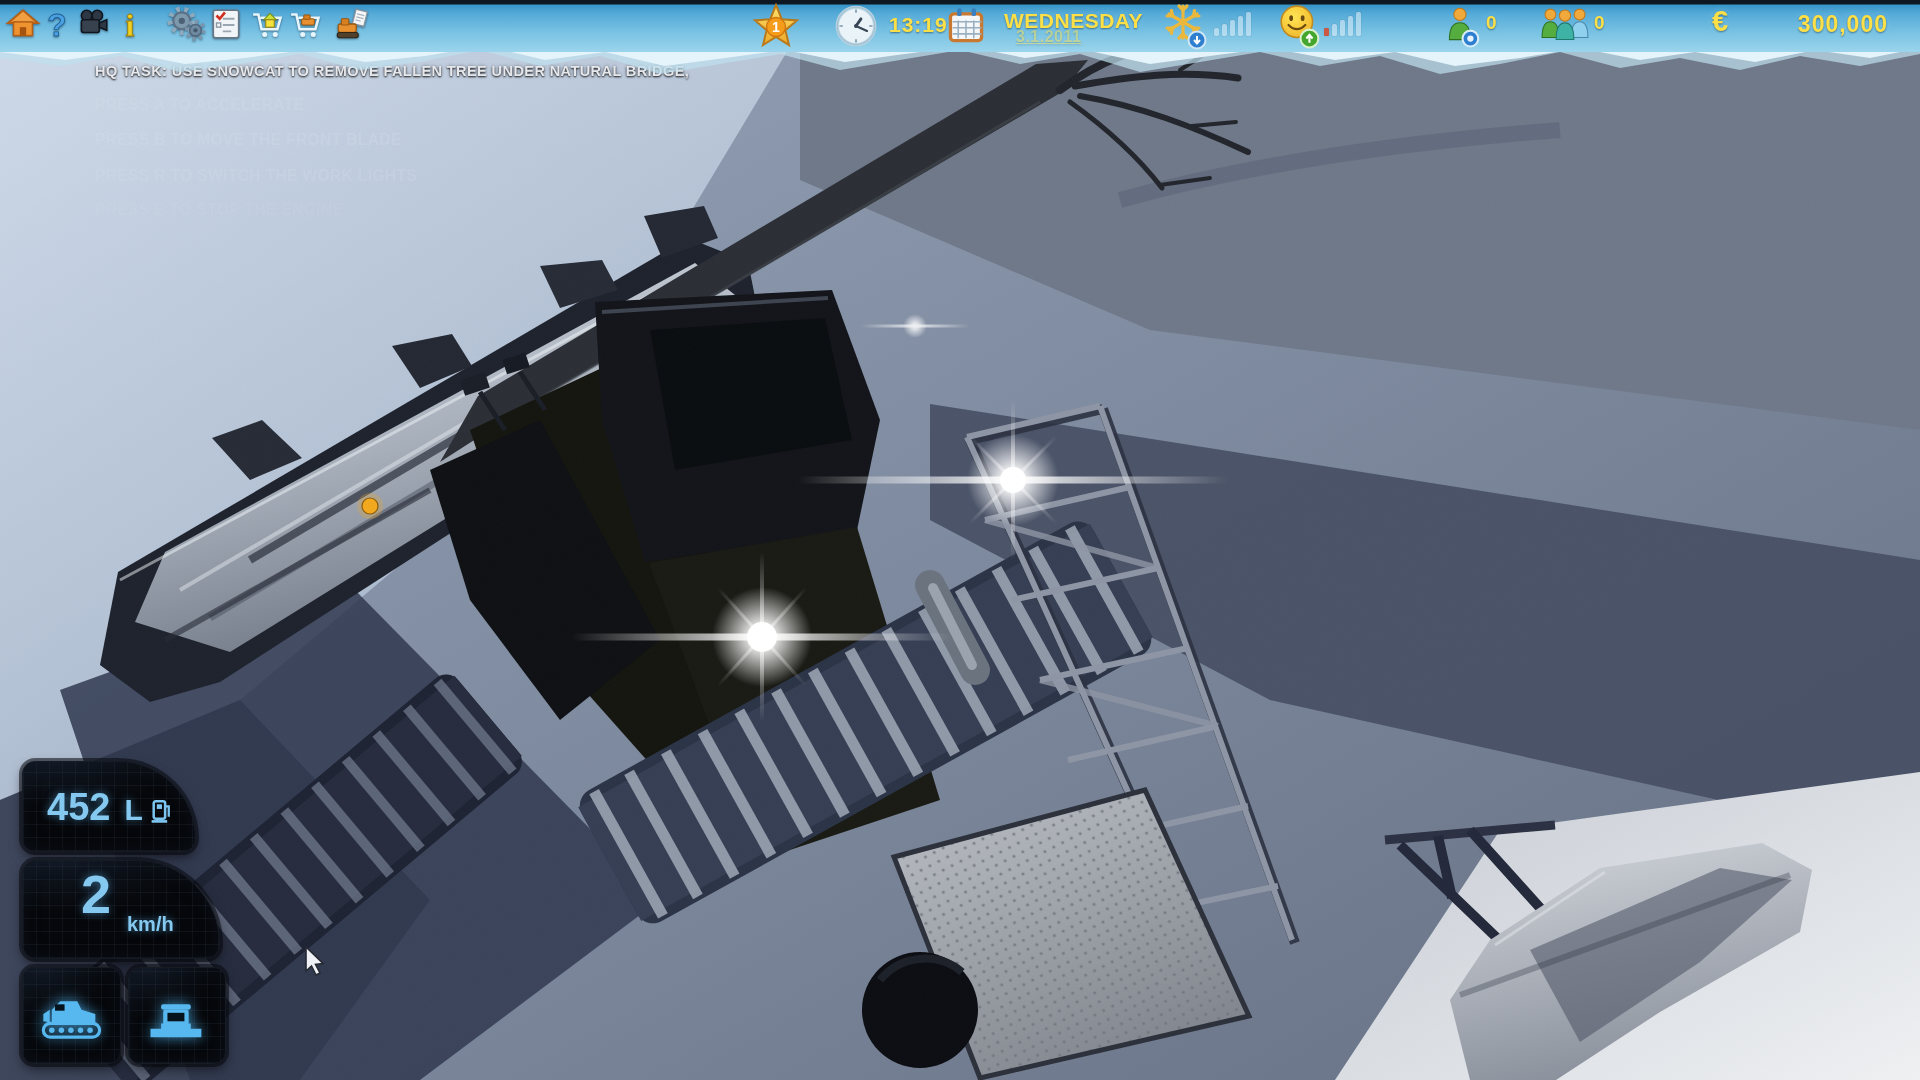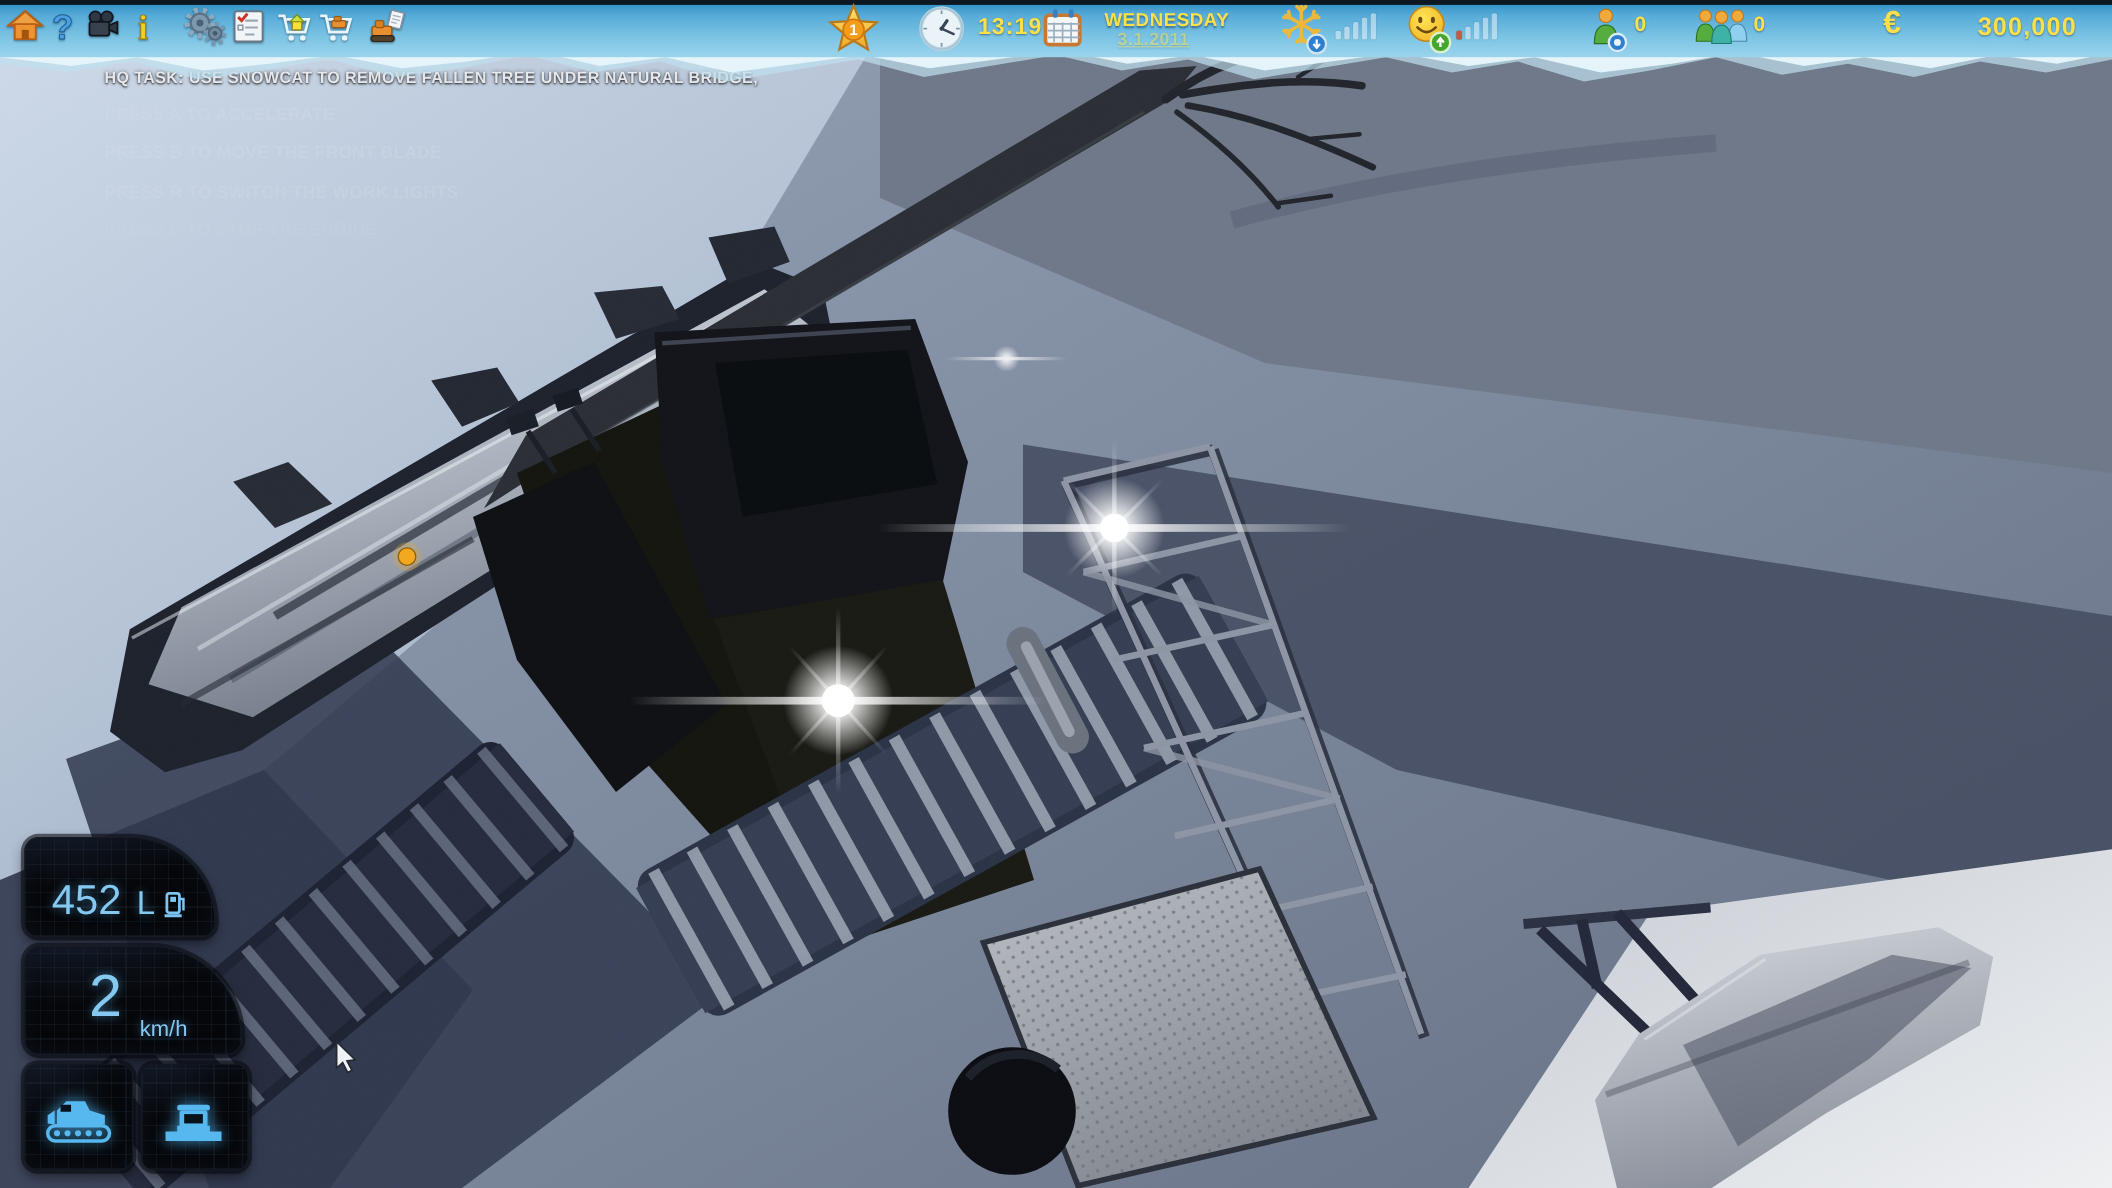--- a/index.html
+++ b/index.html
@@ -9,21 +9,21 @@
   .scene{position:absolute;left:0;top:0;width:1920px;height:1080px;display:block;}
   
   .header{position:absolute;left:0;top:0;width:1920px;height:52px;z-index:10;
           background:linear-gradient(180deg,#0d1822 0,#0d1822 4px,#3795c8 5px,#56abd8 14px,#7cc4e4 34px,#9bd4ec 52px);}
   .iceedge{position:absolute;left:0;top:40px;width:1920px;height:42px;z-index:9;pointer-events:none;}
   .tb-icon{position:absolute;top:5px;width:38px;height:38px;z-index:12;cursor:pointer;}
   .tb-icon svg{width:100%;height:100%;display:block;filter:drop-shadow(0 1px 1px rgba(10,30,50,.5));}
   .hdr-abs{position:absolute;z-index:12;}
   .hdr-text{color:#fde047;font-weight:bold;text-shadow:0 1px 2px rgba(10,40,60,.55),0 0 7px rgba(150,220,250,.35);}
   .time-text{font-size:21px;letter-spacing:1px;}
-  .day-text{font-size:17px;letter-spacing:.5px;}
+  .day-text{font-size:21px;letter-spacing:.5px;}
   .date-text{font-size:16px;opacity:.45;letter-spacing:.5px;text-decoration:underline;}
   .count-text{font-size:19px;}
   .money-text{font-size:23px;letter-spacing:1px;}
   .euro-text{font-size:29px;}
   .bars{display:flex;align-items:flex-end;gap:3px;height:26px;}
   .bars i{display:block;width:5px;background:rgba(228,241,250,.55);border-radius:1.5px;box-shadow:0 0 1px rgba(25,50,70,.5);}
   .bars i:nth-child(1){height:8px}.bars i:nth-child(2){height:12px}.bars i:nth-child(3){height:16px}
   .bars i:nth-child(4){height:20px}.bars i:nth-child(5){height:24px}
   .bars i.hot{background:#cc5743;}
   
@@ -33,21 +33,21 @@
   .hint{position:absolute;left:95px;z-index:8;font-size:16px;font-weight:bold;letter-spacing:.4px;
         color:rgba(212,220,232,.34);filter:blur(.7px);transform:scaleX(.97);transform-origin:left;}
   .hint.h2{color:rgba(212,220,232,.32)} .hint.h3{color:rgba(212,220,232,.30)} .hint.h4{color:rgba(212,220,232,.15)}
   
   .hud-panel{position:absolute;background:
        radial-gradient(120% 90% at 20% 0,rgba(45,65,95,.28),rgba(0,0,0,0) 60%),
        repeating-linear-gradient(0deg,rgba(90,120,150,.10) 0 1px,transparent 1px 13px),
        repeating-linear-gradient(90deg,rgba(90,120,150,.10) 0 1px,transparent 1px 13px),#06070a;
      border:1px solid #161b24;box-shadow:0 0 0 3px rgba(8,10,14,.55),0 5px 12px rgba(0,0,0,.55),inset 0 0 20px rgba(40,70,100,.15);
      z-index:10;}
-  .hud-blue{color:#85c9f0;font-weight:normal;text-shadow:0 0 9px rgba(90,180,240,.55);margin-top:12px;}
+  .hud-blue{color:#85c9f0;font-weight:bold;text-shadow:0 0 9px rgba(90,180,240,.55);}
   .hud-btn{cursor:pointer;display:flex;align-items:center;justify-content:center;}
   .hud-btn svg{filter:drop-shadow(0 0 7px rgba(80,190,255,.75));}
 </style>
 </head>
 <body>
 
 <div id="stage">
 
   <svg class="scene" viewBox="0 0 1920 1080">
     <defs>

